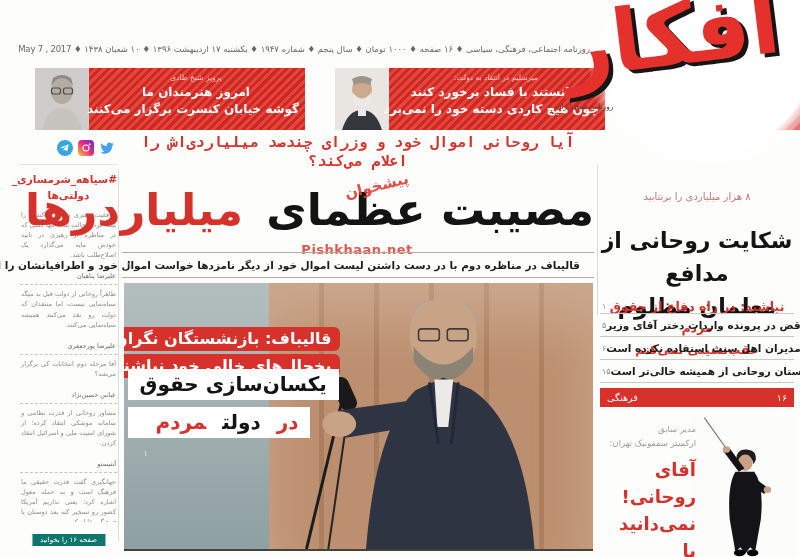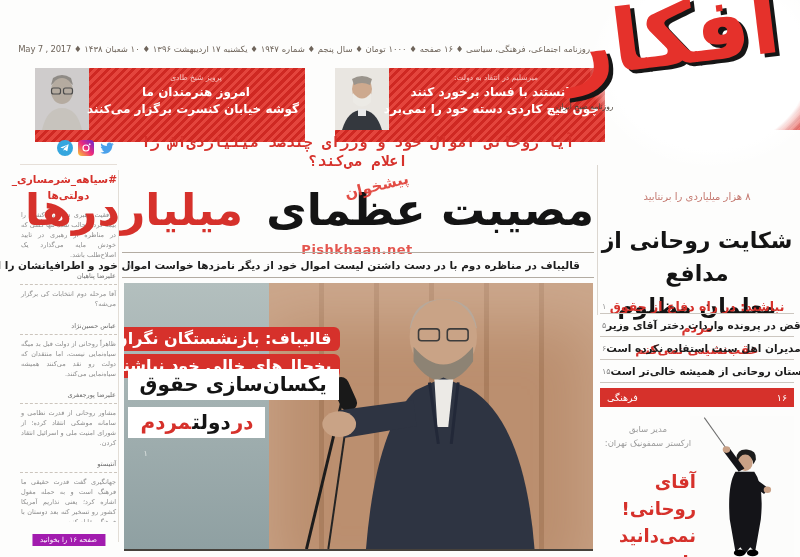--- a/index.html
+++ b/index.html
@@ -14,41 +14,41 @@
   
   .dateline { position:absolute; left:138px; top:44px; width:452px; text-align:center;
     font-size:8.5px; color:#6f655b; white-space:nowrap; letter-spacing:-.2px; }
   .logo-wrap { position:absolute; right:-8px; top:-18px; width:218px; height:186px;
     background:radial-gradient(ellipse at 55% 45%, #ffffff 58%, rgba(255,255,255,0) 72%); z-index:3; }
   .logo-text { position:absolute; right:28px; top:10px; font-size:86px; font-weight:bold;
     color:#e5312b; transform:rotate(-7deg); text-shadow:4px 4px 0 #161616; line-height:1; }
   .tagline { position:absolute; left:556px; top:102px; font-size:7.5px; color:#4a4038; z-index:4; }
 
   
-  .teaser { position:absolute; top:68px; width:270px; height:74px; color:#fff; }
+  .teaser { position:absolute; top:68px; width:270px; height:62px; color:#fff; }
   .teaser .pg { position:absolute; top:3px; left:6px; font-size:9px; color:#fff; opacity:.95; }
   .teaser .photo { position:absolute; left:0; top:0; width:54px; height:62px; }
   .teaser .txt { position:absolute; left:58px; right:6px; top:5px; bottom:4px; text-align:center; }
   .teaser .kick { font-size:7.5px; color:#f7c5c1; margin-bottom:2px; }
   .teaser .l1, .teaser .l2 { font-size:12px; font-weight:bold; line-height:1.4; white-space:nowrap; }
   .stub { position:absolute; left:757px; top:68px; width:43px; height:62px; z-index:1; }
 
   
   .lsb { position:absolute; left:20px; top:140px; width:97px; height:406px; }
   .social { position:absolute; top:0; right:2px; display:flex; gap:5px; }
   .social svg { width:16px; height:16px; display:block; }
   .lsb-rule { position:absolute; top:24px; left:0; right:0; border-top:1px solid #e6dfd8; }
   .hashtag { position:absolute; top:31px; left:0; right:0; text-align:center; color:#d6312b;
     font-weight:bold; font-size:10.5px; line-height:1.55; }
   .tweets { position:absolute; top:66px; left:0; right:0; bottom:24px; overflow:hidden; }
   .tweet { font-size:6.5px; color:#8d8d8d; text-align:justify; line-height:1.55;
     padding:4px 1px 3px; border-bottom:1px dashed #ccc5bd; }
   .tweet .author { margin-top:11px; color:#6c6c6c; }
   .read-badge { position:absolute; bottom:0; left:50%; transform:translateX(-50%);
-    background:#a21caf; color:#fff; font-size:7px; padding:2px 8px; border-radius:0; white-space:nowrap; }
+    background:#0f766e; color:#fff; font-size:7px; padding:2px 8px; border-radius:0; white-space:nowrap; }
 
   
   .main { position:absolute; left:122px; top:133px; width:472px; }
   .lead-kicker { text-align:center; color:#d6312b; font-weight:bold; font-size:15px;font-family:Liberation Mono, monospace; }
   .lead-head { position:relative; text-align:left; font-weight:bold; font-size:44px;
     letter-spacing:-1px; line-height:1.75; white-space:nowrap; }
   .hl-black { color:#141414; }
   .hl-red { color:#d6312b; margin-right:8px; }
   .stamp { position:absolute; top:2px; left:47%; font-size:15px; color:#e03a32;
     transform:rotate(-14deg); font-weight:bold; opacity:.9; }
@@ -68,21 +68,21 @@
     background:repeating-linear-gradient(90deg,#bb8f6f 0 50px,#aa7e5e 50px 55px);
     box-shadow:inset 0 40px 60px rgba(255,245,230,.25); }
   .mphoto svg { position:absolute; right:0; bottom:0; width:74%; height:100%; }
   .ph-kick { position:absolute; left:26px; top:44px; width:190px; }
   .ph-kick span { display:inline-block; background:#d6312b; color:#fff; font-weight:bold;
     font-size:16px; padding:2px 8px 3px; margin-bottom:3px; white-space:nowrap;border-radius:6px; }
   .ph-t1 { position:absolute; left:4px; top:86px; background:#fff; color:#141414;
     font-weight:bold; font-size:20px; padding:3px 12px 4px; white-space:nowrap; }
   .ph-t2 { position:absolute; left:4px; top:124px; background:#fff; font-weight:bold;
     font-size:20px; padding:3px 12px 4px; white-space:nowrap; }
-  .ph-t2 span { margin-left:1px; }
+  .ph-t2 span { margin-left:16px; }
   .t2-red { color:#d6312b; } .t2-black { color:#141414; }
   .ph-pg { position:absolute; left:20px; top:166px; color:#dfe3e2; font-size:8px; }
 
   
   .rcol { position:absolute; left:600px; top:160px; width:194px; height:397px; }
   .r-kick { position:absolute; top:28px; left:0; right:0; text-align:center;
     color:#c4786f; font-size:10px; line-height:1.7; }
   .r-head { position:absolute; top:64px; left:0; right:0; text-align:center; color:#141414;
     font-weight:bold; font-size:22px; line-height:1.5; }
   .r-red { position:absolute; top:136px; left:0; right:0; text-align:center; color:#d6312b;
@@ -94,21 +94,21 @@
   .brief .bpg { color:#8a8a8a; font-size:8px; padding-left:2px; }
   .brief .btx { direction:rtl; font-weight:bold; font-size:10.5px; color:#1c1c1c; white-space:nowrap; }
   .brief .btx::before { content:"■"; color:#d6312b; font-size:6.5px; vertical-align:2px; margin-left:4px; }
   .secbar { position:absolute; top:228px; left:0; right:0; height:19px; background:#d6312b;
     color:#fff; display:flex; align-items:center; justify-content:space-between;
     padding:0 7px; font-size:9.5px; }
   .culture { position:absolute; top:252px; left:0; right:0; bottom:0; }
   .cul-photo { position:absolute; right:0; top:4px; width:104px; bottom:0; background:#fcfcfb; }
   .cul-photo svg { width:100%; height:100%; overflow:visible; }
   .cul-txt { position:absolute; left:0; top:10px; width:96px; text-align:right; }
-  .cul-kick { color:#9b9b9b; font-size:8.5px; line-height:1.65; margin-bottom:18px;text-align:center; }
+  .cul-kick { color:#9b9b9b; font-size:8.5px; line-height:1.65; margin-bottom:6px; }
   .cul-head { color:#d6312b; font-weight:bold; font-size:18px; line-height:1.5; }
 
   .vline-a { position:absolute; left:118px; top:170px; width:1px; height:372px; background:#e2ddd6; }
   .vline-b { position:absolute; left:597px; top:165px; width:1px; height:150px; background:#dcd7d0; }
 </style>
 </head>
 <body>
 
 <div class="page">
 
@@ -190,26 +190,26 @@
     <div class="hashtag rtl">
       <span style="display:block">#سیاهه_شرمساری_</span>
       <span style="display:block">دولتی‌ها</span>
     </div>
     <div class="tweets">
       <div class="tweet rtl">
         <div>موفقیت رهبری در اداره کشور را بیمه کرده؛ جالب شده تنها کسی که در مناظره از رهبری در تایید خودش مایه می‌گذارد یک اصلاح‌طلب باشد.</div>
         <div class="author">علیرضا پناهیان</div>
       </div>
       <div class="tweet rtl">
+        <div>ظاهراً روحانی از دولت قبل بد میگه سیاه‌نمایی نیست، اما منتقدان که دولت رو نقد می‌کنند همیشه سیاه‌نمایی می‌کنند.</div>
+        <div class="author">علیرضا پورجعفری</div>
+      </div>
+      <div class="tweet rtl">
         <div>آقا مرحله دوم انتخابات کی برگزار می‌شه؟</div>
         <div class="author">عباس حسین‌نژاد</div>
-      </div>
-      <div class="tweet rtl">
-        <div>ظاهراً روحانی از دولت قبل بد میگه سیاه‌نمایی نیست، اما منتقدان که دولت رو نقد می‌کنند همیشه سیاه‌نمایی می‌کنند.</div>
-        <div class="author">علیرضا پورجعفری</div>
       </div>
       <div class="tweet rtl">
         <div>مشاور روحانی از قدرت نظامی و سامانه موشکی انتقاد کرده؛ از شورای امنیت ملی و اسرائیل انتقاد کردن.</div>
         <div class="author">آنتیستو</div>
       </div>
       <div class="tweet rtl">
         <div>جهانگیری گفت قدرت حقیقی ما فرهنگ است و به حمله مغول اشاره کرد؛ یعنی نذاریم آمریکا کشور رو تسخیر کنه بعد دوستان با فرهنگ مقابله کنن.</div>
 
       </div>
     </div>

